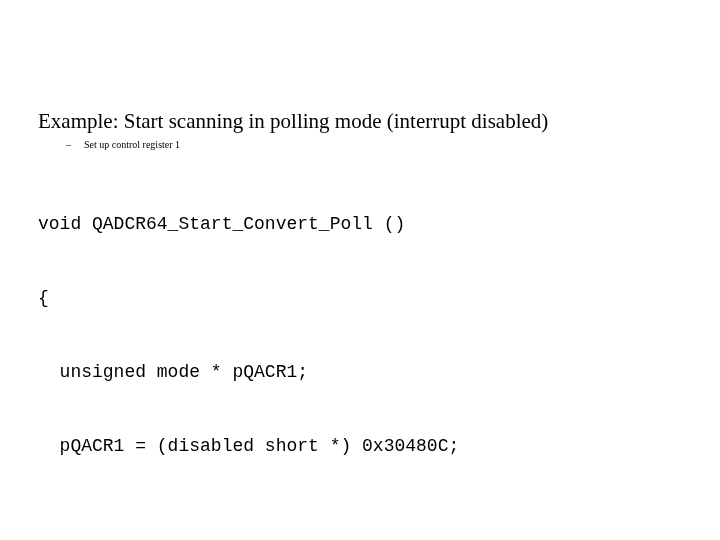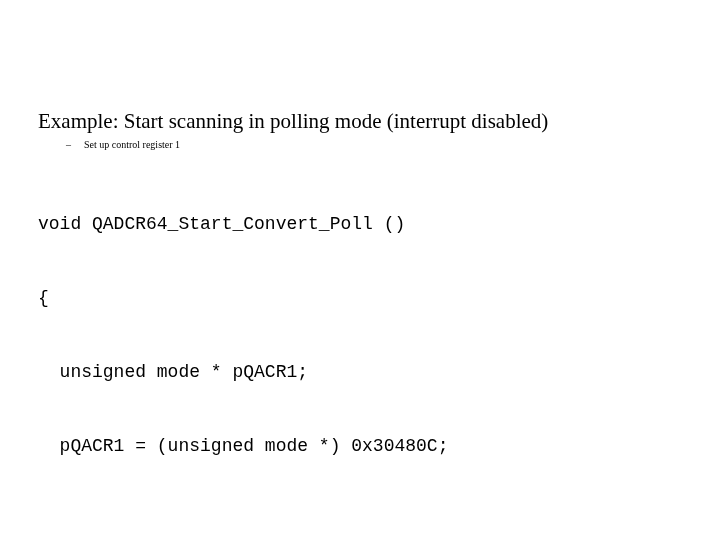--- a/index.html
+++ b/index.html
@@ -94,21 +94,21 @@
     <div class="bullet-level1">Example: Start scanning in polling mode (interrupt disabled)</div>
     <div class="bullet-level2">
       <span class="dash">–</span><span>Set up control register 1</span>
     </div>
   </div>
 
   <div class="code-block">
     <div class="code-line">void QADCR64_Start_Convert_Poll ()</div>
     <div class="code-line">{</div>
     <div class="code-line">  unsigned mode * pQACR1;</div>
-    <div class="code-line">  pQACR1 = (unsigned mode *) 0x30480C;</div>
+    <div class="code-line">  pQACR1 = (disabled short *) 0x30480C;</div>
     
     
     
     
     
   </div>
 
 </div>
 
 </body></html>

